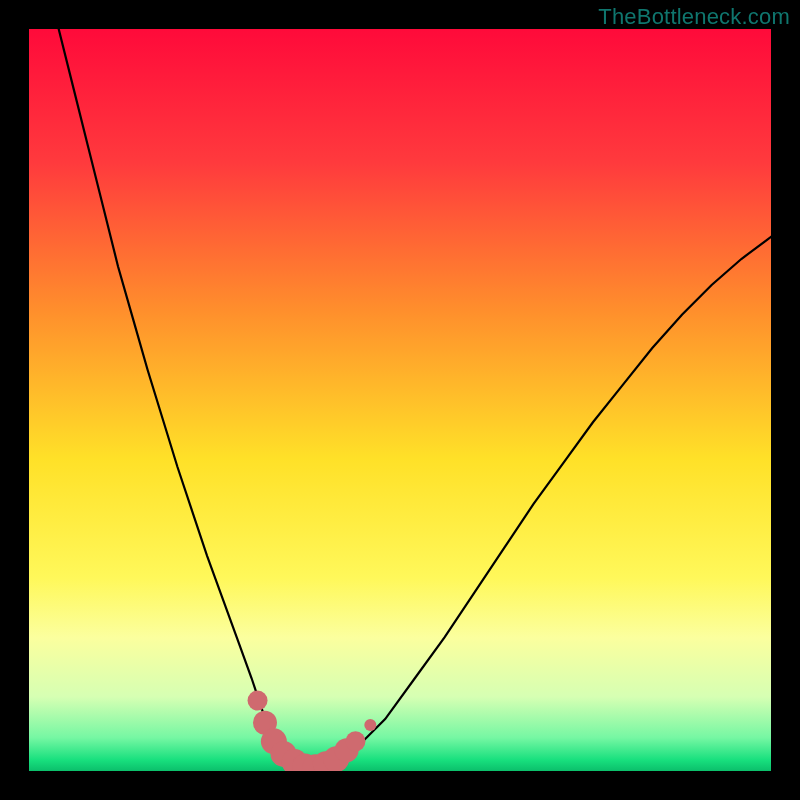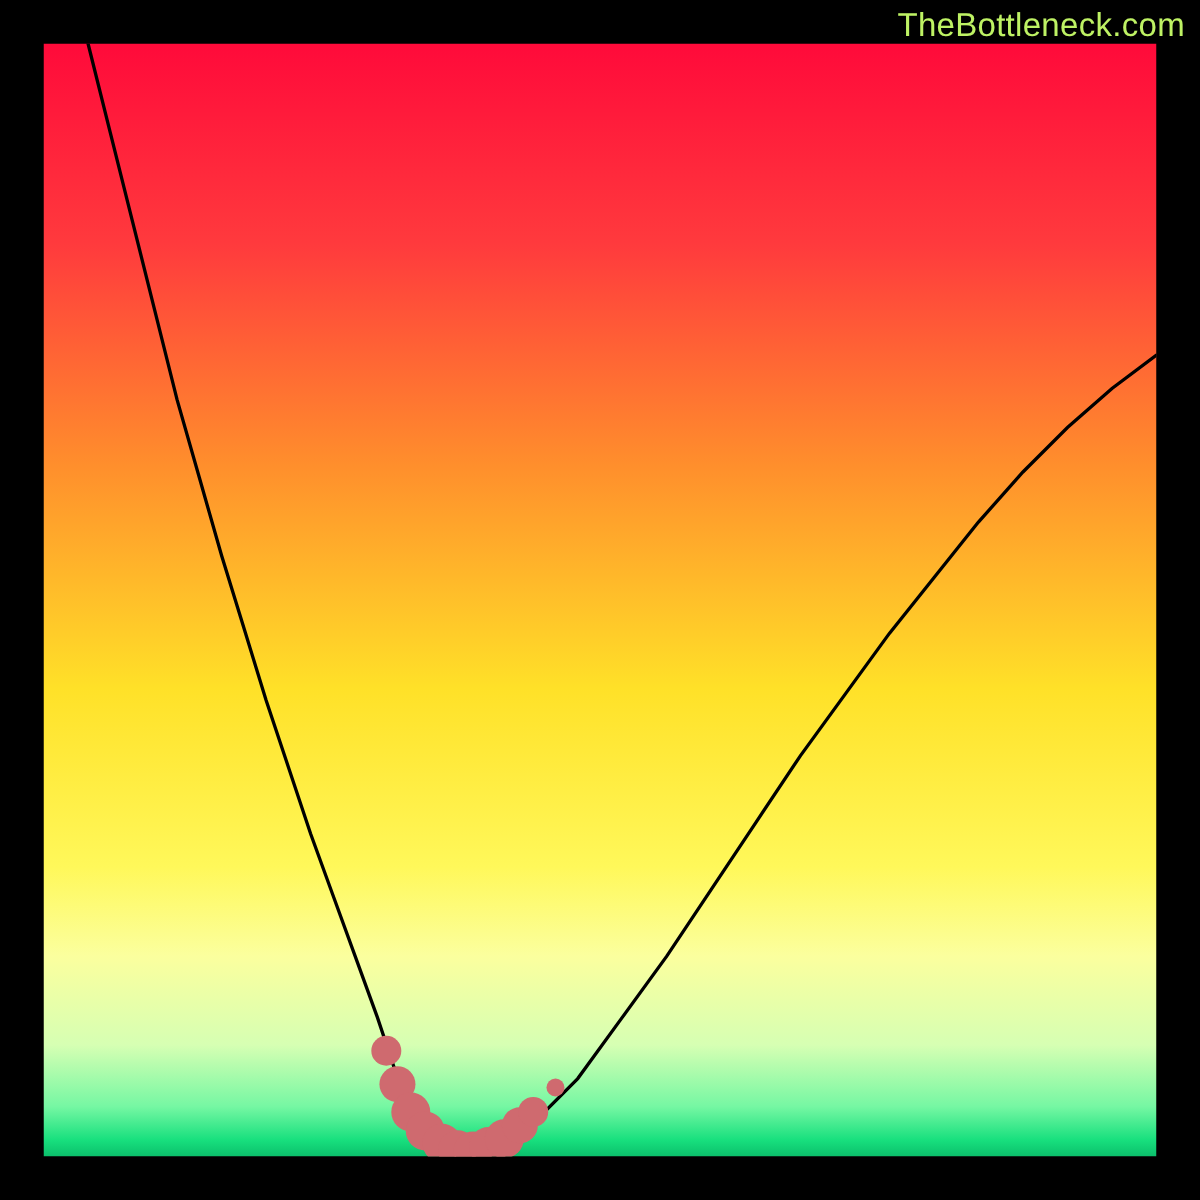--- a/index.html
+++ b/index.html
@@ -23,21 +23,21 @@
     position: absolute;
     left: 0;
     top: 0;
     width: 742px;
     height: 742px;
   }
   .watermark {
     position: absolute;
     top: 4px;
     right: 10px;
-    color: #bef264;
+    color: #0f766e;
     font-size: 22px;
     font-weight: 500;
     letter-spacing: 0.2px;
     z-index: 10;
   }
 </style>
 </head>
 <body>
 
 <div class="watermark">TheBottleneck.com</div>

